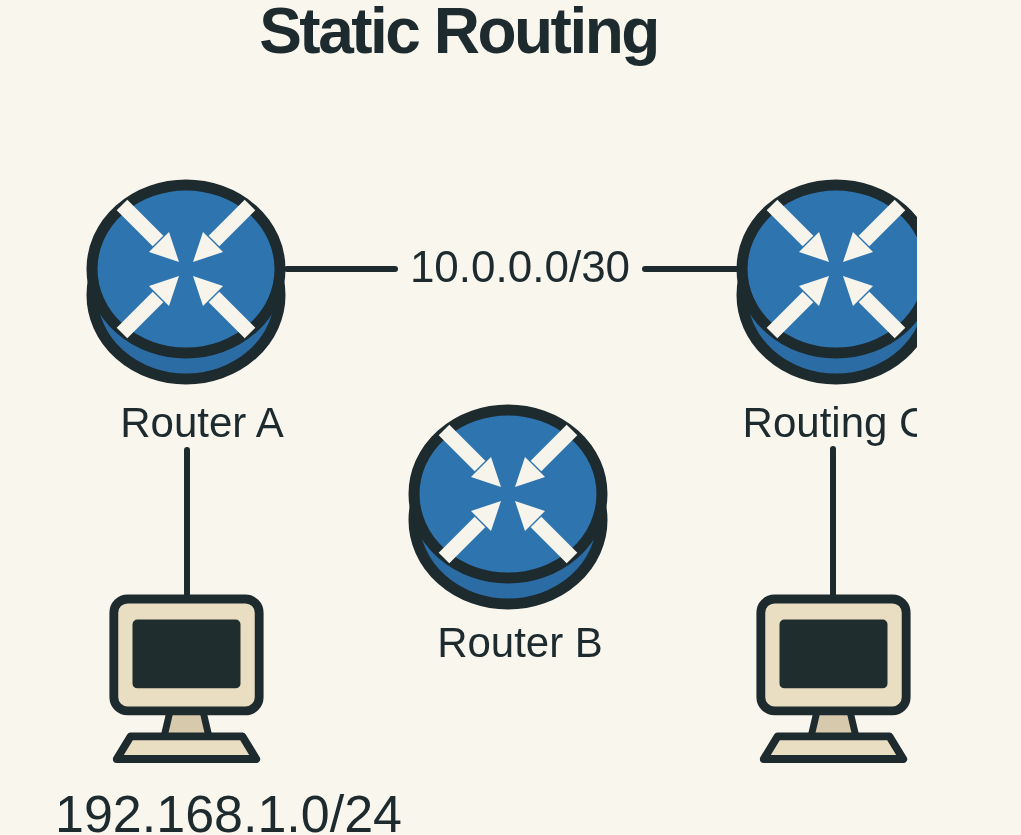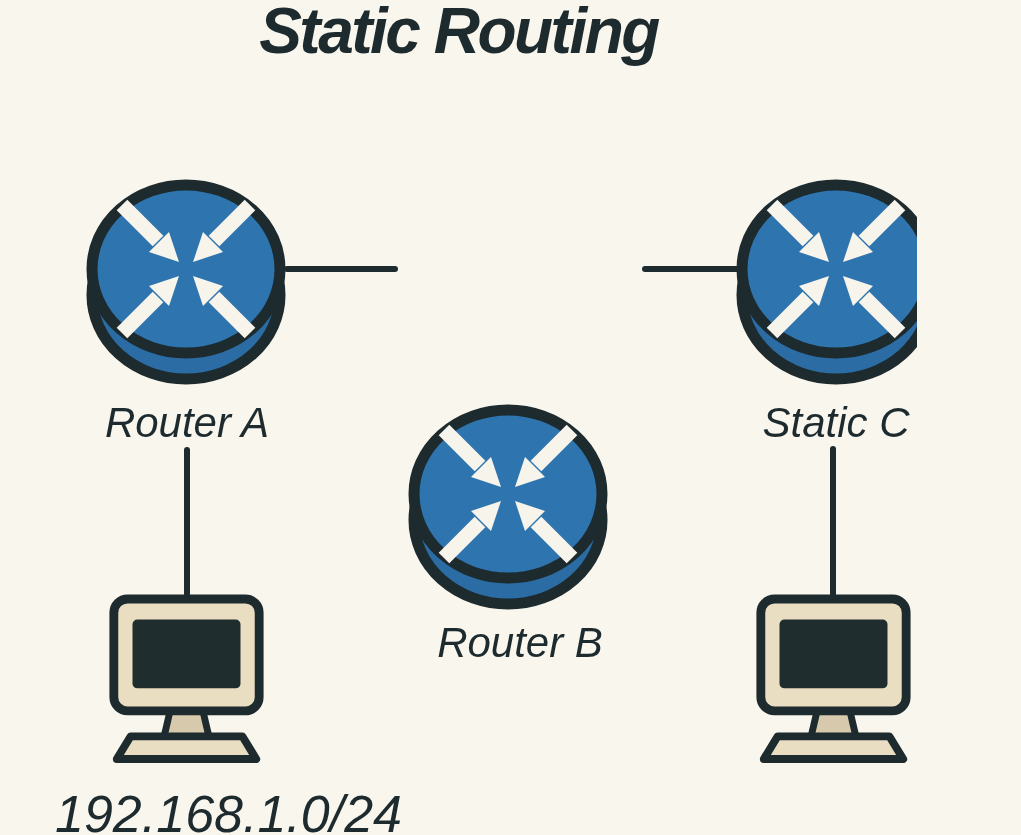--- a/index.html
+++ b/index.html
@@ -17,21 +17,20 @@
     background:var(--background);
     font-family:"Liberation Sans", sans-serif;
     color:var(--ink);
   }
   .stage{
     position:relative;
     width:917px;
     height:835px;
     background:var(--background);
     overflow:hidden;
-    font-style:italic;
   }
   .abs{position:absolute;}
   .title{
     left:0; right:0; top:-4px;
     text-align:center;
     font-size:64px;
     font-weight:700;
     letter-spacing:-2.5px;
     line-height:1.12;
     color:var(--ink);
@@ -100,37 +99,38 @@
 
 <div class="stage">
 
   <div class="abs title">Static Routing</div>
 
   <div class="abs" style="left:86px;top:175px;">
     <svg class="router-svg" viewBox="0 0 200 210">
       <use href="#router-shape"></use>
     </svg>
   </div>
-  <div class="abs node-label" style="left:87px;top:400px;width:200px;">Router A</div>
+  <div class="abs node-label" style="left:102px;top:400px;width:200px;">Router A</div>
 
   <div class="abs" style="left:736px;top:175px;">
     <svg class="router-svg" viewBox="0 0 200 210">
       <use href="#router-shape"></use>
     </svg>
   </div>
-  <div class="abs node-label" style="left:736px;top:400px;width:200px;">Static C</div>
+  <div class="abs node-label" style="left:736px;top:400px;width:200px;">Routing C</div>
 
   <div class="abs" style="left:408px;top:400px;">
     <svg class="router-svg" viewBox="0 0 200 210">
       <use href="#router-shape"></use>
     </svg>
   </div>
   <div class="abs node-label" style="left:420px;top:620px;width:200px;">Router B</div>
 
   <div class="abs hline" style="left:284px;top:266px;width:114px;"></div>
+  <div class="abs link-label" style="left:390px;top:242px;width:260px;">10.0.0.0/30</div>
   <div class="abs hline" style="left:642px;top:266px;width:98px;"></div>
 
   <div class="abs vline" style="left:184px;top:447px;height:150px;"></div>
   <div class="abs vline" style="left:830px;top:446px;height:151px;"></div>
 
   <div class="abs" style="left:105px;top:594px;">
     <svg class="pc-svg" viewBox="0 0 166 173">
       <use href="#pc-shape"></use>
     </svg>
   </div>

